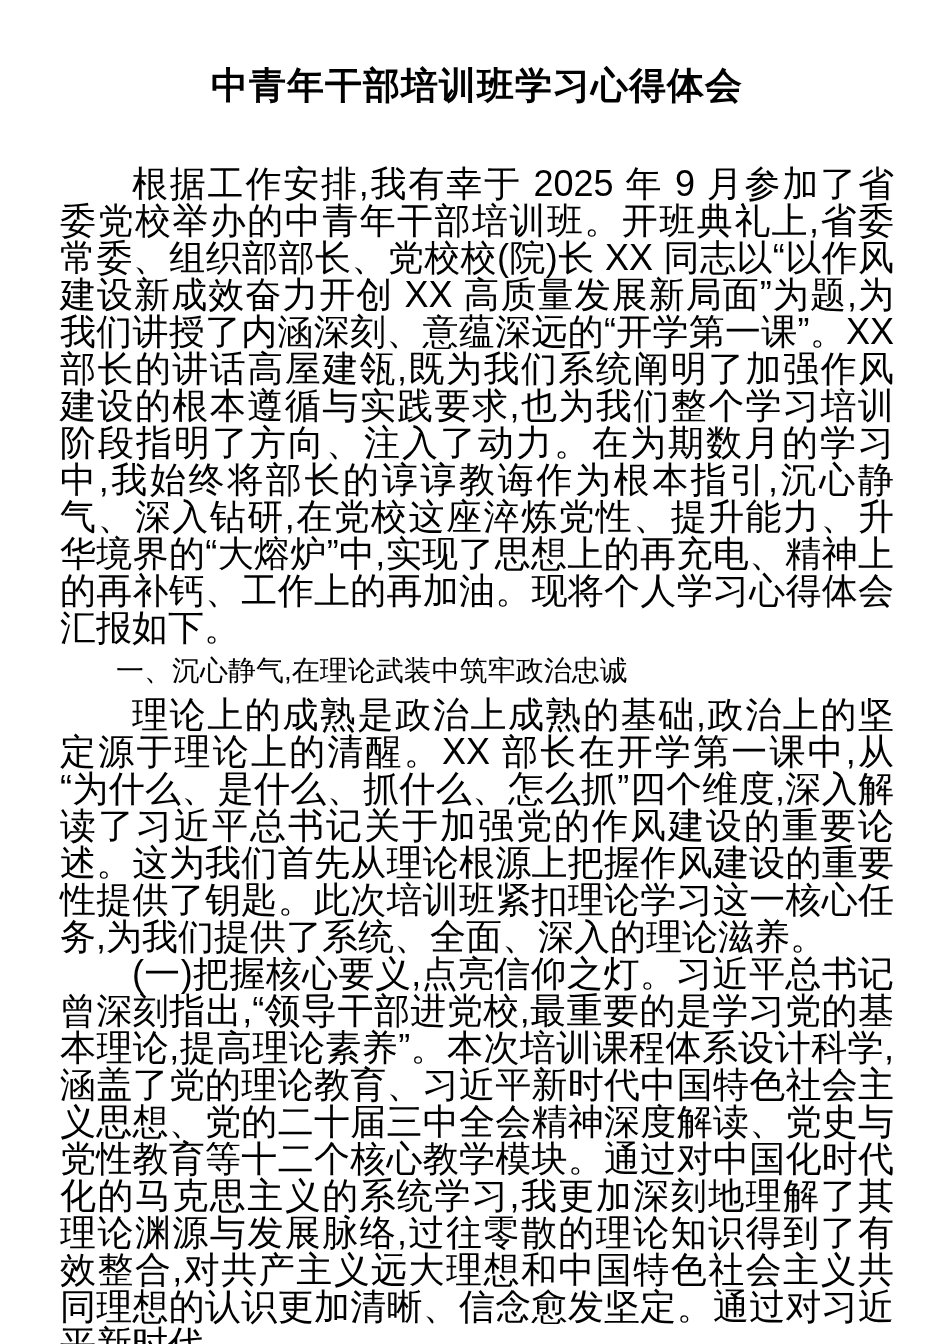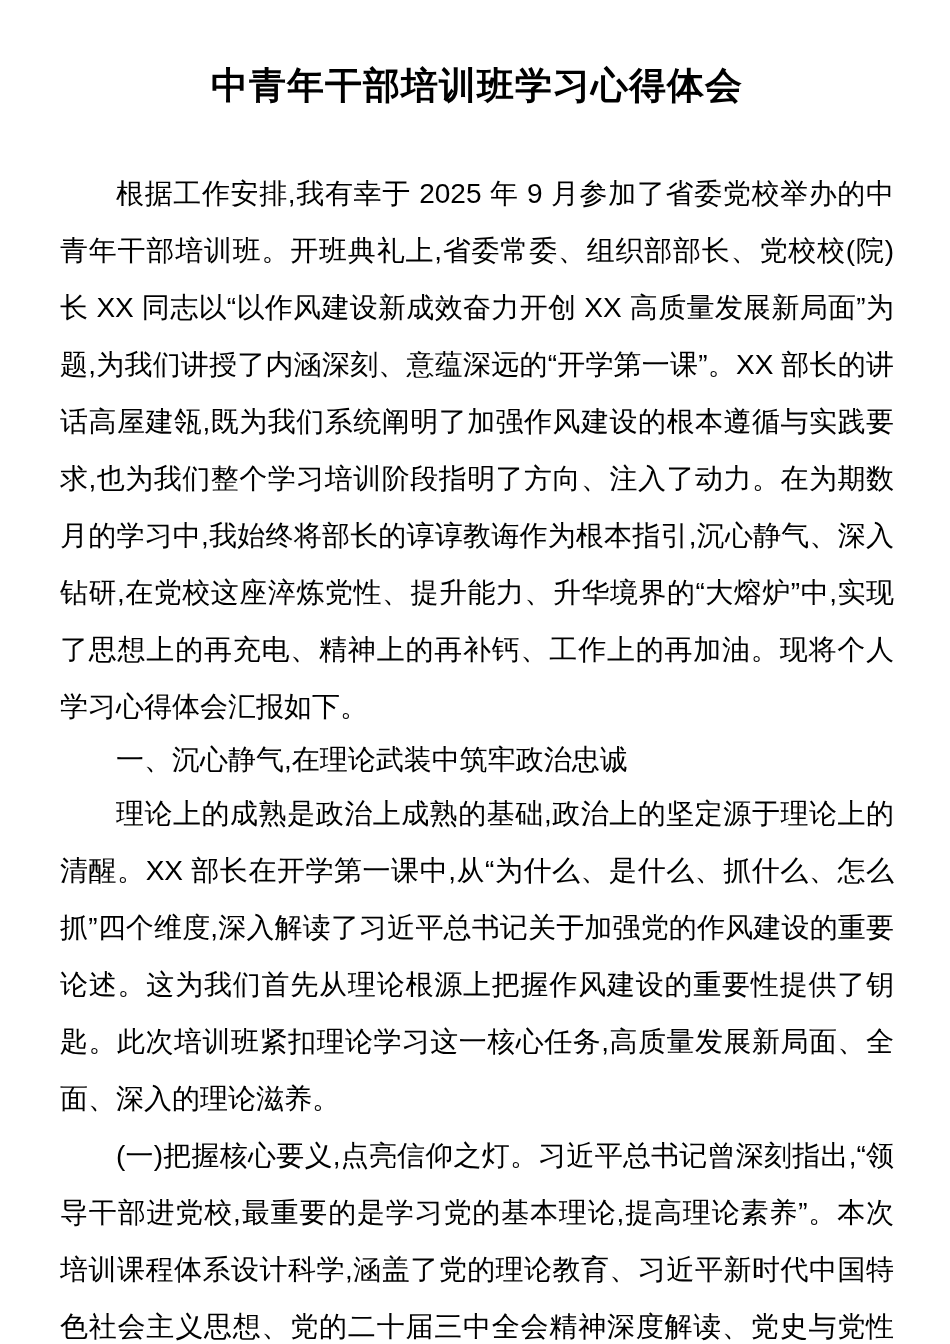--- a/index.html
+++ b/index.html
@@ -24,22 +24,22 @@
     padding: 0;
     font-size: 37px;
     font-weight: 700;
     line-height: 48px;
     text-align: center;
     letter-spacing: 1px;
   }
   .para {
     margin: 0;
     padding: 0;
-    font-size: 28px;
-    line-height: 57px;
+    font-size: 36px;
+    line-height: 37px;
     text-align: justify;
     text-indent: 2em;
     word-break: break-all;
   }
   .para.first {
     margin-top: 55px;
   }
   .section-heading {
     margin: 0;
     padding: 0;
@@ -53,16 +53,16 @@
 </head>
 <body>
 
 <div class="page">
   <h1 class="doc-title">中青年干部培训班学习心得体会</h1>
 
   <p class="para first">根据工作安排,我有幸于 2025 年 9 月参加了省委党校举办的中青年干部培训班。开班典礼上,省委常委、组织部部长、党校校(院)长 XX 同志以“以作风建设新成效奋力开创 XX 高质量发展新局面”为题,为我们讲授了内涵深刻、意蕴深远的“开学第一课”。XX 部长的讲话高屋建瓴,既为我们系统阐明了加强作风建设的根本遵循与实践要求,也为我们整个学习培训阶段指明了方向、注入了动力。在为期数月的学习中,我始终将部长的谆谆教诲作为根本指引,沉心静气、深入钻研,在党校这座淬炼党性、提升能力、升华境界的“大熔炉”中,实现了思想上的再充电、精神上的再补钙、工作上的再加油。现将个人学习心得体会汇报如下。</p>
 
   <h2 class="section-heading">一、沉心静气,在理论武装中筑牢政治忠诚</h2>
 
-  <p class="para">理论上的成熟是政治上成熟的基础,政治上的坚定源于理论上的清醒。XX 部长在开学第一课中,从“为什么、是什么、抓什么、怎么抓”四个维度,深入解读了习近平总书记关于加强党的作风建设的重要论述。这为我们首先从理论根源上把握作风建设的重要性提供了钥匙。此次培训班紧扣理论学习这一核心任务,高质量发展新局面、全面、深入的理论滋养。</p>
+  <p class="para">理论上的成熟是政治上成熟的基础,政治上的坚定源于理论上的清醒。XX 部长在开学第一课中,从“为什么、是什么、抓什么、怎么抓”四个维度,深入解读了习近平总书记关于加强党的作风建设的重要论述。这为我们首先从理论根源上把握作风建设的重要性提供了钥匙。此次培训班紧扣理论学习这一核心任务,为我们提供了系统、全面、深入的理论滋养。</p>
 
   <p class="para">(一)把握核心要义,点亮信仰之灯。习近平总书记曾深刻指出,“领导干部进党校,最重要的是学习党的基本理论,提高理论素养”。本次培训课程体系设计科学,涵盖了党的理论教育、习近平新时代中国特色社会主义思想、党的二十届三中全会精神深度解读、党史与党性教育等十二个核心教学模块。通过对中国化时代化的马克思主义的系统学习,我更加深刻地理解了其理论渊源与发展脉络,过往零散的理论知识得到了有效整合,对共产主义远大理想和中国特色社会主义共同理想的认识更加清晰、信念愈发坚定。通过对习近平新时代</p>
 </div>
 
 </body></html>

